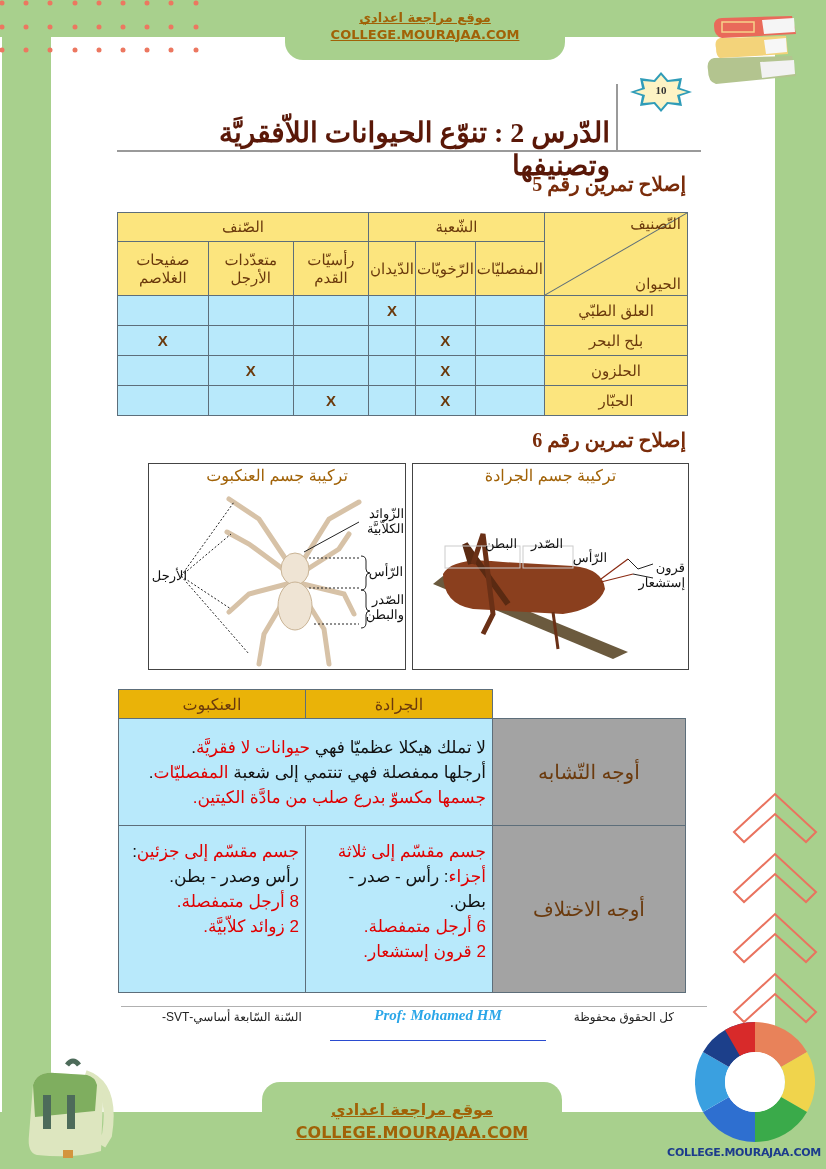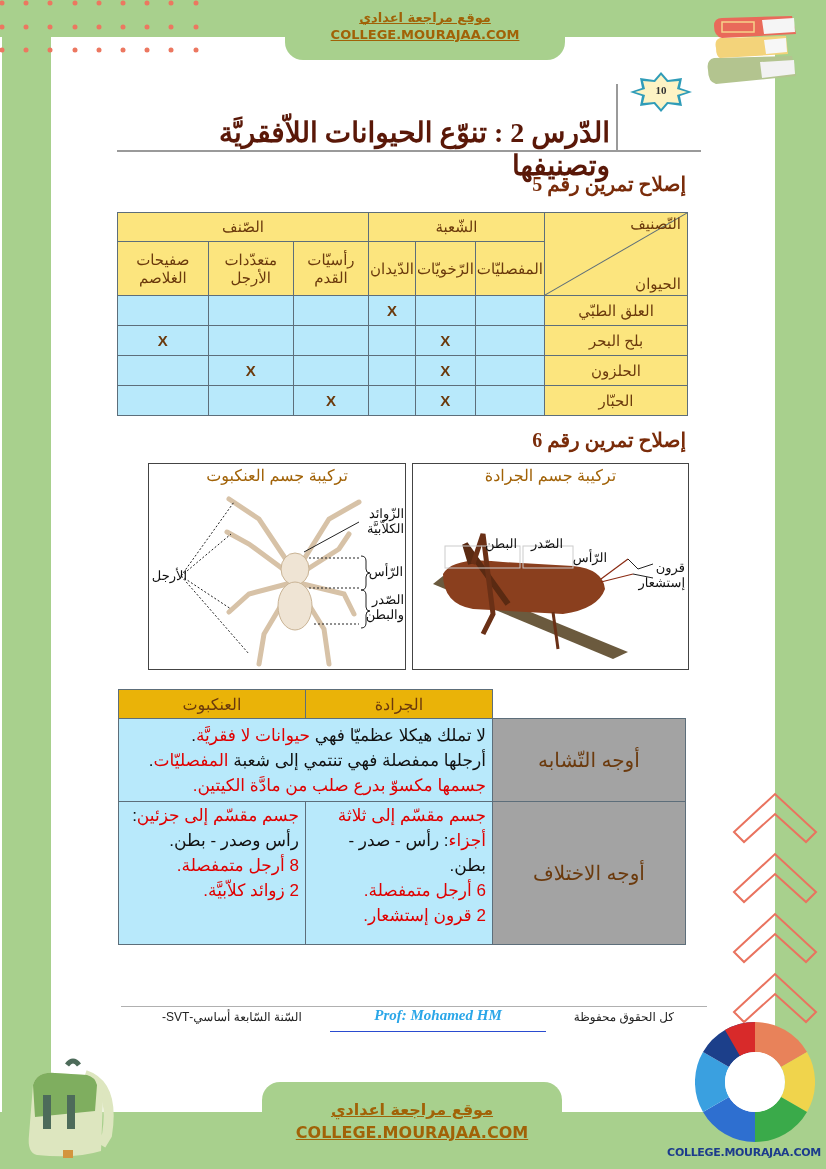--- a/index.html
+++ b/index.html
@@ -39,27 +39,27 @@
   .fig { position:absolute; border:1px solid #444; background:#fff; }
   .fig-spider { left:148px; top:463px; width:256px; height:205px; }
   .fig-locust { left:412px; top:463px; width:275px; height:205px; }
   .fig-title { position:absolute; top:2px; width:100%; text-align:center; direction:rtl; color:#a16207; font-family:"Liberation Sans", sans-serif; font-size:16px; }
   .lbl { position:absolute; direction:rtl; font-family:"Liberation Sans", sans-serif; font-size:13px; color:#111; text-align:right; line-height:15px; }
 
   .t2 { left:118px; top:689px; width:568px; }
   .t2 td { border:1px solid #5d6e7a; font-family:"Liberation Sans", sans-serif; }
   .t2 .h { background:#eab308; color:#6b3a0d; text-align:center; font-size:16px; height:26px;margin-left:19px; }
   .t2 .rowlbl { background:#a3a3a3; color:#6b3a0d; text-align:center; font-size:20px; width:186px; }
-  .t2 .body { background:#b8e9fb; font-size:17px; line-height:25px; padding:1px 6px; text-align:right; color:#111; }
+  .t2 .body { background:#b8e9fb; font-size:17px; line-height:25px; padding:13px 6px; text-align:right; color:#111; }
   .t2 .blank { border:none; background:#fff; }
   .red { color:#e00000; }
 
   .foot-line { position:absolute; left:121px; top:1006px; width:586px; height:1px; background:#b0b0b0; }
   .foot { position:absolute; top:1010px; font-family:"Liberation Sans", sans-serif; font-size:12px; color:#222; direction:rtl; }
-  .foot-prof { position:absolute; left:330px; top:1007px; width:216px; text-align:center; font-family:"Liberation Serif", serif; font-style:italic; font-weight:bold; font-size:15px; color:#2aa6e8; border-bottom:1px solid #2a4bd0; padding-bottom:7px; }
+  .foot-prof { position:absolute; left:330px; top:1007px; width:216px; text-align:center; font-family:"Liberation Serif", serif; font-style:italic; font-weight:bold; font-size:15px; color:#2aa6e8; border-bottom:1px solid #2a4bd0; padding-bottom:16px; }
 
   .chevrons { position:absolute; left:732px; top:790px; width:86px; height:240px; }
   .wheel { position:absolute; left:695px; top:1022px; width:120px; height:120px; }
   .wheel-text { position:absolute; left:664px; top:1146px; width:160px; text-align:center; font-family:"DejaVu Sans", sans-serif; font-weight:bold; font-size:11px; color:#1c3b8c; letter-spacing:-0.3px; }
   .bag { position:absolute; left:15px; top:1055px; width:100px; height:110px; }
 </style>
 </head>
 <body>
 
 <div class="green top-band"></div>

